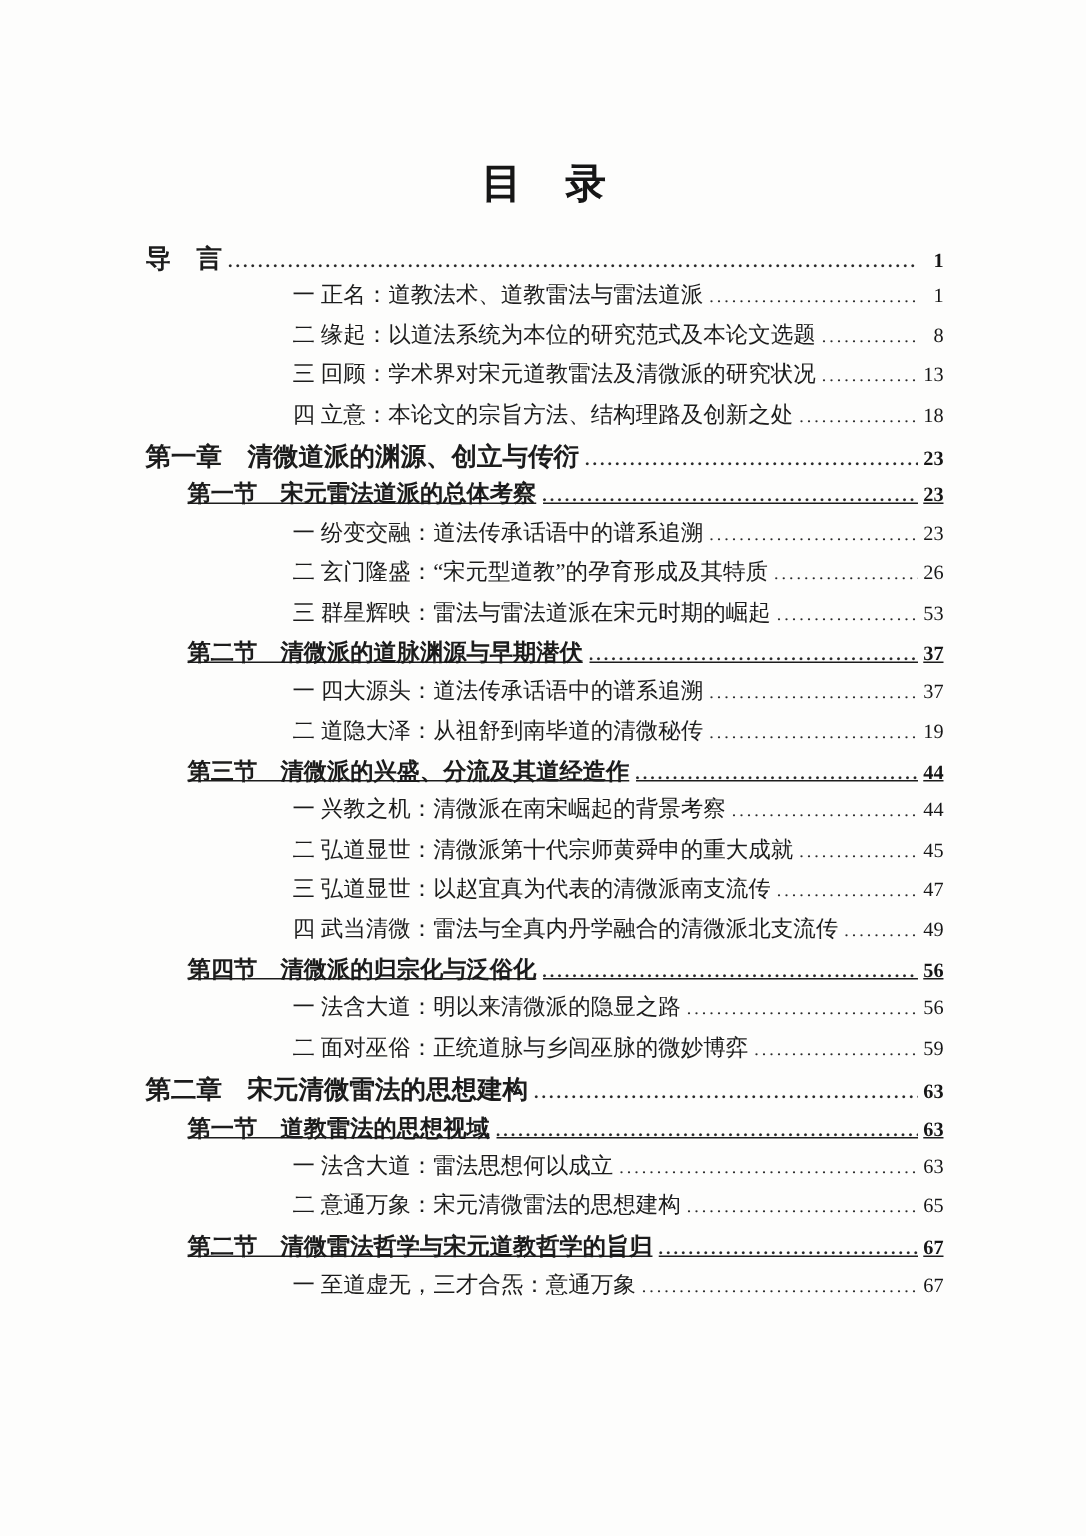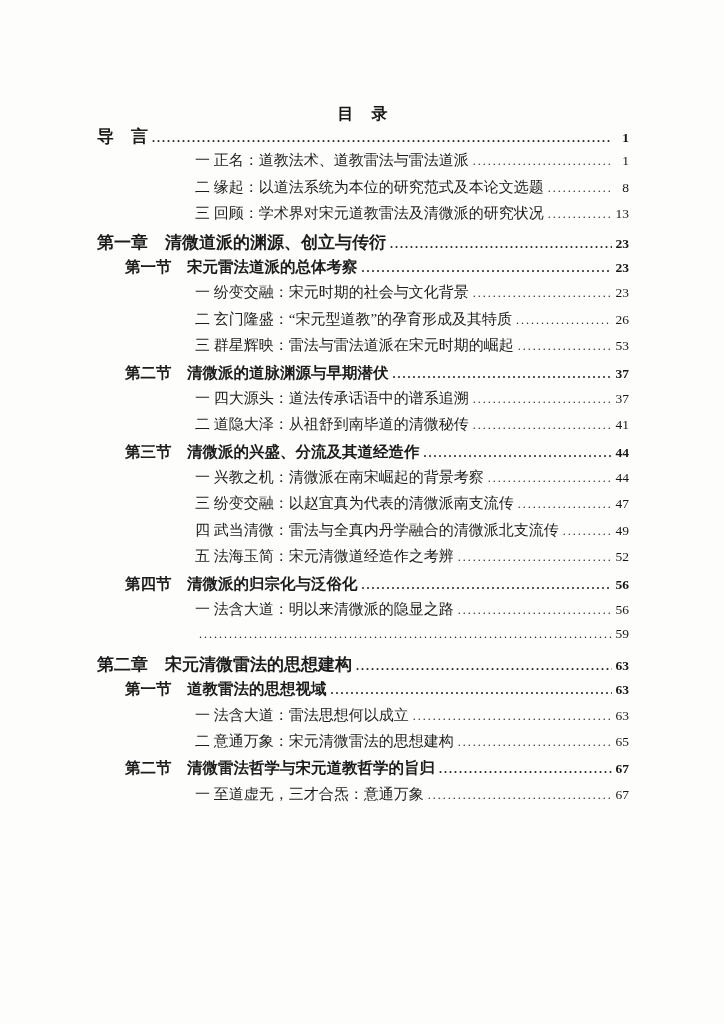--- a/index.html
+++ b/index.html
@@ -10,35 +10,36 @@
     color: #1c1c1c;
     overflow: hidden;
   }
   .page {
     width: 724px; height: 1024px;
     padding: 104px 95px 0 97px;
     background: #fdfdfc;
   }
   .title {
     text-align: center;
-    font-size: 16px;
+    font-size: 27px;
     font-weight: 700;
     letter-spacing: 1px;
+    margin-bottom: 21px;
     color: #161616;
   }
   .toc { width: 100%; }
   .row {
     display: flex;
     align-items: baseline;
     height: 26.4px;
     white-space: nowrap;
   }
   .row .label { flex: 0 0 auto; }
   .row.chapter { font-weight: 700; font-size: 17px; }
-  .row.section { font-weight: 700; font-size: 15.5px; padding-left: 28px; }
+  .row.section { font-weight: 700; font-size: 15.5px; padding-left: 28px; text-decoration: underline; }
   .row.item    { font-weight: 400; font-size: 15px;   padding-left: 98px; }
   .dots {
     flex: 1 1 auto;
     overflow: hidden;
     white-space: nowrap;
     font-size: 12px;
     letter-spacing: 2px;
     margin: 0 3px 0 4px;
     color: #2a2a2a;
   }
@@ -77,35 +78,40 @@
     <span class="dots"></span>
     <span class="pagenum">8</span>
   </div>
 
   <div class="row item">
     <span class="label">三 回顾：学术界对宋元道教雷法及清微派的研究状况</span>
     <span class="dots"></span>
     <span class="pagenum">13</span>
   </div>
 
+  <div class="row item">
+    <span class="label">四 立意：本论文的宗旨方法、结构理路及创新之处</span>
+    <span class="dots"></span>
+    <span class="pagenum">18</span>
+  </div>
 
   <div class="row chapter">
     <span class="label">第一章　清微道派的渊源、创立与传衍</span>
     <span class="dots"></span>
     <span class="pagenum">23</span>
   </div>
 
   <div class="row section">
     <span class="label">第一节　宋元雷法道派的总体考察</span>
     <span class="dots"></span>
     <span class="pagenum">23</span>
   </div>
 
   <div class="row item">
-    <span class="label">一 纷变交融：宋元时期的社会与文化背景</span>
+    <span class="label">一 纷变交融：道法传承话语中的谱系追溯</span>
     <span class="dots"></span>
     <span class="pagenum">23</span>
   </div>
 
   <div class="row item">
     <span class="label">二 玄门隆盛：“宋元型道教”的孕育形成及其特质</span>
     <span class="dots"></span>
     <span class="pagenum">26</span>
   </div>
 
@@ -123,67 +129,68 @@
 
   <div class="row item">
     <span class="label">一 四大源头：道法传承话语中的谱系追溯</span>
     <span class="dots"></span>
     <span class="pagenum">37</span>
   </div>
 
   <div class="row item">
     <span class="label">二 道隐大泽：从祖舒到南毕道的清微秘传</span>
     <span class="dots"></span>
-    <span class="pagenum">41</span>
+    <span class="pagenum">19</span>
   </div>
 
   <div class="row section">
     <span class="label">第三节　清微派的兴盛、分流及其道经造作</span>
     <span class="dots"></span>
     <span class="pagenum">44</span>
   </div>
 
   <div class="row item">
     <span class="label">一 兴教之机：清微派在南宋崛起的背景考察</span>
     <span class="dots"></span>
     <span class="pagenum">44</span>
   </div>
 
-
-  <div class="row item">
-    <span class="label">三 纷变交融：以赵宜真为代表的清微派南支流传</span>
+  <div class="row item">
+    <span class="label">二 弘道显世：清微派第十代宗师黄舜申的重大成就</span>
+    <span class="dots"></span>
+    <span class="pagenum">45</span>
+  </div>
+
+  <div class="row item">
+    <span class="label">三 弘道显世：以赵宜真为代表的清微派南支流传</span>
     <span class="dots"></span>
     <span class="pagenum">47</span>
   </div>
 
   <div class="row item">
     <span class="label">四 武当清微：雷法与全真内丹学融合的清微派北支流传</span>
     <span class="dots"></span>
     <span class="pagenum">49</span>
   </div>
 
-  <div class="row item">
-    <span class="label">五 法海玉简：宋元清微道经造作之考辨</span>
-    <span class="dots"></span>
-    <span class="pagenum">52</span>
-  </div>
 
   <div class="row section">
     <span class="label">第四节　清微派的归宗化与泛俗化</span>
     <span class="dots"></span>
     <span class="pagenum">56</span>
   </div>
 
   <div class="row item">
     <span class="label">一 法含大道：明以来清微派的隐显之路</span>
     <span class="dots"></span>
     <span class="pagenum">56</span>
   </div>
 
   <div class="row item">
+    <span class="label">二 面对巫俗：正统道脉与乡闾巫脉的微妙博弈</span>
     <span class="dots"></span>
     <span class="pagenum">59</span>
   </div>
 
   <div class="row chapter">
     <span class="label">第二章　宋元清微雷法的思想建构</span>
     <span class="dots"></span>
     <span class="pagenum">63</span>
   </div>
 

